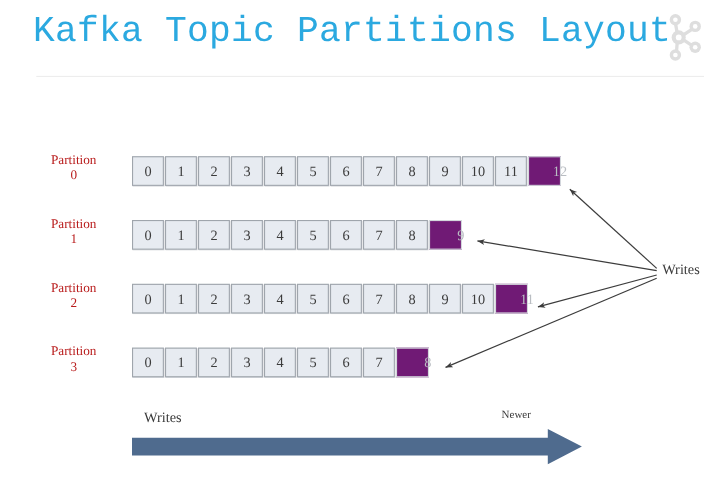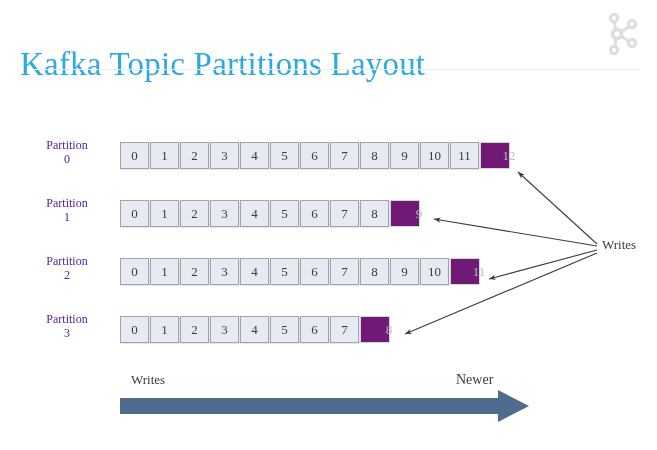--- a/index.html
+++ b/index.html
@@ -16,29 +16,28 @@
   }
 
   
   #slide-header {
     position: absolute;
     left: 0; top: 0;
     width: 657px; height: 76px;
   }
   #slide-title {
     position: absolute;
-    left: 20px;
+    left: 30px;
     top: 10px;
-    font-family: Liberation Serif, serif;
+    font-family: Liberation Mono, monospace;
     font-size: 33px;
     font-weight: 400;
     color: #2BA9E0;
     letter-spacing: 0.2px;
     white-space: nowrap;
-    margin-top: 36px;
   }
   #title-divider {
     position: absolute;
     left: 33px;
     top: 69px;
     width: 607px;
     height: 1px;
     background: #EDEDED;
   }
   #kafka-logo {
@@ -67,21 +66,21 @@
   }
 
   .partition-label {
     position: absolute;
     left: 27px;
     top: -4px;
     width: 80px;
     text-align: center;
     font-family: "Liberation Serif", "DejaVu Serif", serif;
     font-size: 12px;
-    color: #4c1d95;
+    color: #b91c1c;
     line-height: 14px;
   }
   .partition-label .pl-name { display: block; }
   .partition-label .pl-index { display: block; }
 
   .cells {
     position: absolute;
     left: 120px;
     top: 0;
     display: flex;
@@ -145,21 +144,21 @@
     top: 0px;
     font-family: "Liberation Serif", "DejaVu Serif", serif;
     font-size: 13px;
     color: #3A3A3A;
   }
   #newer-label {
     position: absolute;
     left: 456px;
     top: 0px;
     font-family: "Liberation Serif", "DejaVu Serif", serif;
-    font-size: 14px;
+    font-size: 10px;
     color: #3A3A3A;
   }
   #time-arrow-svg {
     position: absolute;
     left: 0;
     top: 18px;
   }
 </style>
 </head>
 <body>

